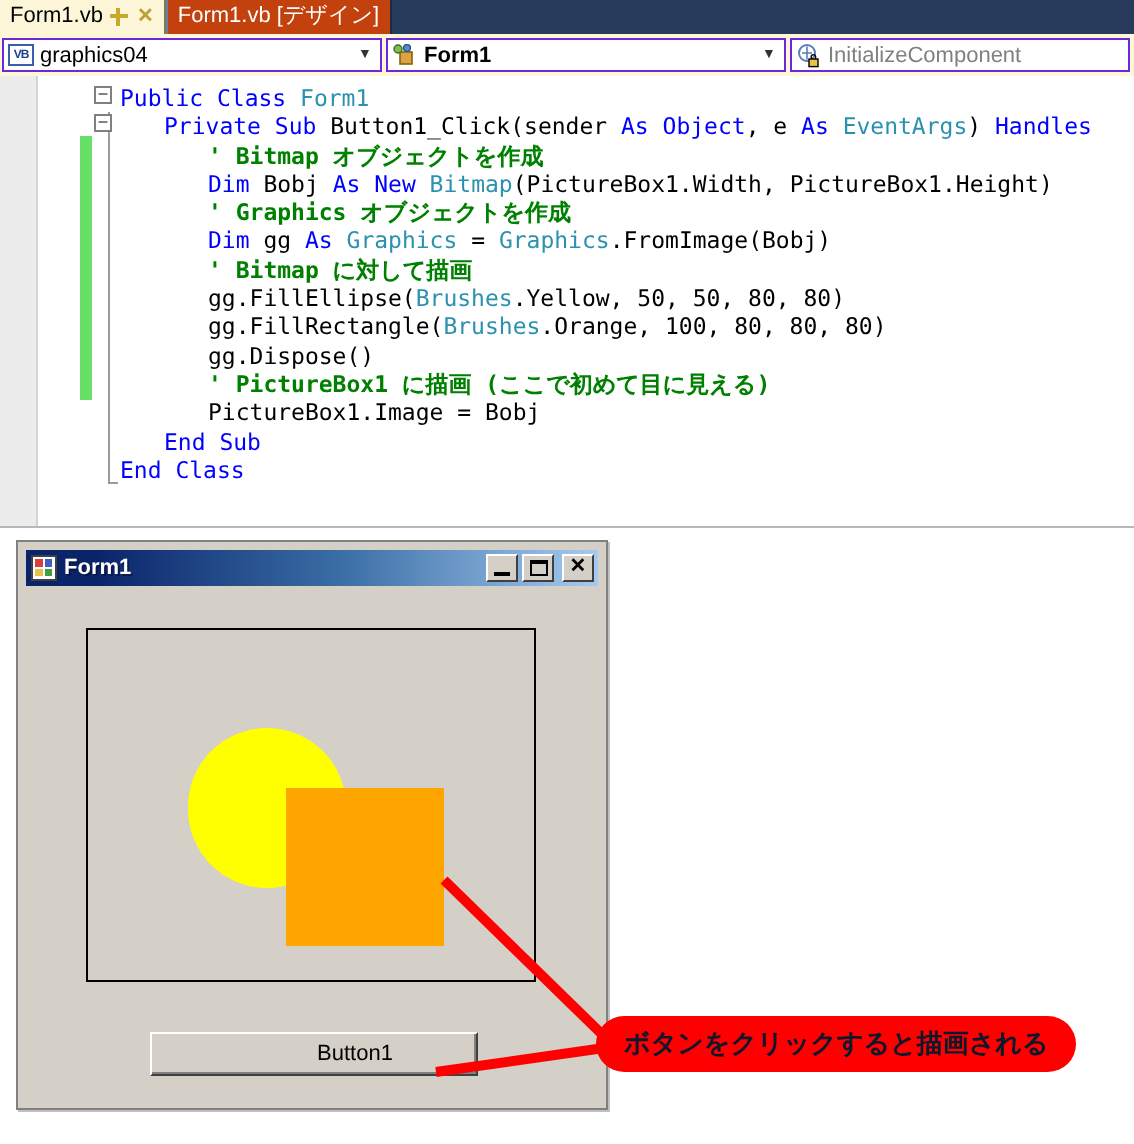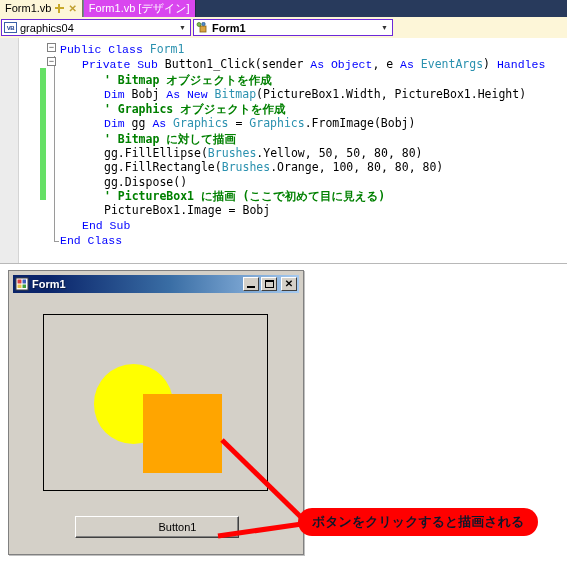--- a/index.html
+++ b/index.html
@@ -30,21 +30,21 @@
     font-size:11px;
     line-height:17px;
     white-space:nowrap;
   }
   .tab.active {
     background:#fdf6d8;
     color:#000000;
     border-right:1px solid #7a7a55;
   }
   .tab.inactive {
-    background:#d946ef;
+    background:#c2410c;
     color:#ffffff;
     border-left:1px solid #6c7fa3;
     border-right:1px solid #1d2a45;
   }
   .tab-label { font-size:11px; }
   .pin-icon {
     width:9px; height:9px; position:relative; display:inline-block;
     color:#c8a92a;
   }
   .pin-icon::before {
@@ -130,21 +130,21 @@
     font-family:"Liberation Sans", sans-serif;
   }
   .code {
     position:absolute; left:60px; top:4px;
     font-family:"DejaVu Sans Mono", monospace;
     font-size:11.5px;
     line-height:14.3px;
     white-space:pre;
     color:#000000;
   }
-  .code .kw   { color:#0000ff;font-family:Liberation Mono, monospace; }
+  .code .kw   { color:#0000ff; }
   .code .ty   { color:#2b91af; }
   .code .cm   { color:#008000;font-weight:bold; }
   .code .pl   { color:#000000; }
 
   
   #form-window {
     position:absolute; left:8px; top:270px;
     width:296px; height:285px;
     background:#d4d0c8;
     border:1px solid #808080;
@@ -264,20 +264,31 @@
         <svg width="13" height="11" viewBox="0 0 13 11">
           <rect x="4" y="4" width="6" height="6" fill="#d9a441" stroke="#8a6010" stroke-width="0.8"></rect>
           <circle cx="3" cy="2.5" r="2" fill="#7fbf4f" stroke="#3f6f20" stroke-width="0.7"></circle>
           <circle cx="7.5" cy="2" r="1.7" fill="#4f8fd0" stroke="#2b5580" stroke-width="0.7"></circle>
         </svg>
       </span>
       <span class="combo-text bold">Form1</span>
       <span class="combo-arrow">▼</span>
     </div>
 
+    <div class="combo c3">
+      <span class="lock-icon">
+        <svg width="13" height="12" viewBox="0 0 13 12">
+          <circle cx="5.5" cy="4.5" r="4" fill="none" stroke="#5a7fb8" stroke-width="1"></circle>
+          <path d="M3 4.5 L8 4.5 M5.5 1.2 L5.5 7.8" stroke="#5a7fb8" stroke-width="0.8"></path>
+          <rect x="6.5" y="7.5" width="4.5" height="3.8" fill="#e8c24a" stroke="#000" stroke-width="0.7"></rect>
+          <path d="M7.6 7.5 L7.6 6.4 a1.1 1.1 0 0 1 2.2 0 L9.8 7.5" fill="none" stroke="#000" stroke-width="0.7"></path>
+        </svg>
+      </span>
+      <span class="combo-text dim">InitializeComponent</span>
+    </div>
   </div>
 
   <div class="editor">
     <div class="ed-indicator-margin"></div>
     <div class="ed-selection-bar"></div>
     <div class="ed-vline"></div>
     <div class="ed-vline-tick"></div>
     <div class="outline-box" style="left:47px; top:5px;">−</div>
     <div class="outline-box" style="left:47px; top:19px;">−</div>
     <div class="code" id="code-root"><div style="padding-left: 0px;"><span class="kw">Public </span><span class="kw">Class </span><span class="ty">Form1</span></div><div style="padding-left: 22px;"><span class="kw">Private </span><span class="kw">Sub </span><span class="pl">Button1_Click(</span><span class="pl">sender </span><span class="kw">As </span><span class="kw">Object</span><span class="pl">, e </span><span class="kw">As </span><span class="ty">EventArgs</span><span class="pl">) </span><span class="kw">Handles</span></div><div style="padding-left: 44px;"><span class="cm">' Bitmap オブジェクトを作成</span></div><div style="padding-left: 44px;"><span class="kw">Dim </span><span class="pl">Bobj </span><span class="kw">As New </span><span class="ty">Bitmap</span><span class="pl">(PictureBox1.Width, PictureBox1.Height)</span></div><div style="padding-left: 44px;"><span class="cm">' Graphics オブジェクトを作成</span></div><div style="padding-left: 44px;"><span class="kw">Dim </span><span class="pl">gg </span><span class="kw">As </span><span class="ty">Graphics </span><span class="pl">= </span><span class="ty">Graphics</span><span class="pl">.FromImage(Bobj)</span></div><div style="padding-left: 44px;"><span class="cm">' Bitmap に対して描画</span></div><div style="padding-left: 44px;"><span class="pl">gg.FillEllipse(</span><span class="ty">Brushes</span><span class="pl">.Yellow, 50, 50, 80, 80)</span></div><div style="padding-left: 44px;"><span class="pl">gg.FillRectangle(</span><span class="ty">Brushes</span><span class="pl">.Orange, 100, 80, 80, 80)</span></div><div style="padding-left: 44px;"><span class="pl">gg.Dispose()</span></div><div style="padding-left: 44px;"><span class="cm">' PictureBox1 に描画 (ここで初めて目に見える)</span></div><div style="padding-left: 44px;"><span class="pl">PictureBox1.Image = Bobj</span></div><div style="padding-left: 22px;"><span class="kw">End </span><span class="kw">Sub</span></div><div style="padding-left: 0px;"><span class="kw">End </span><span class="kw">Class</span></div></div>

